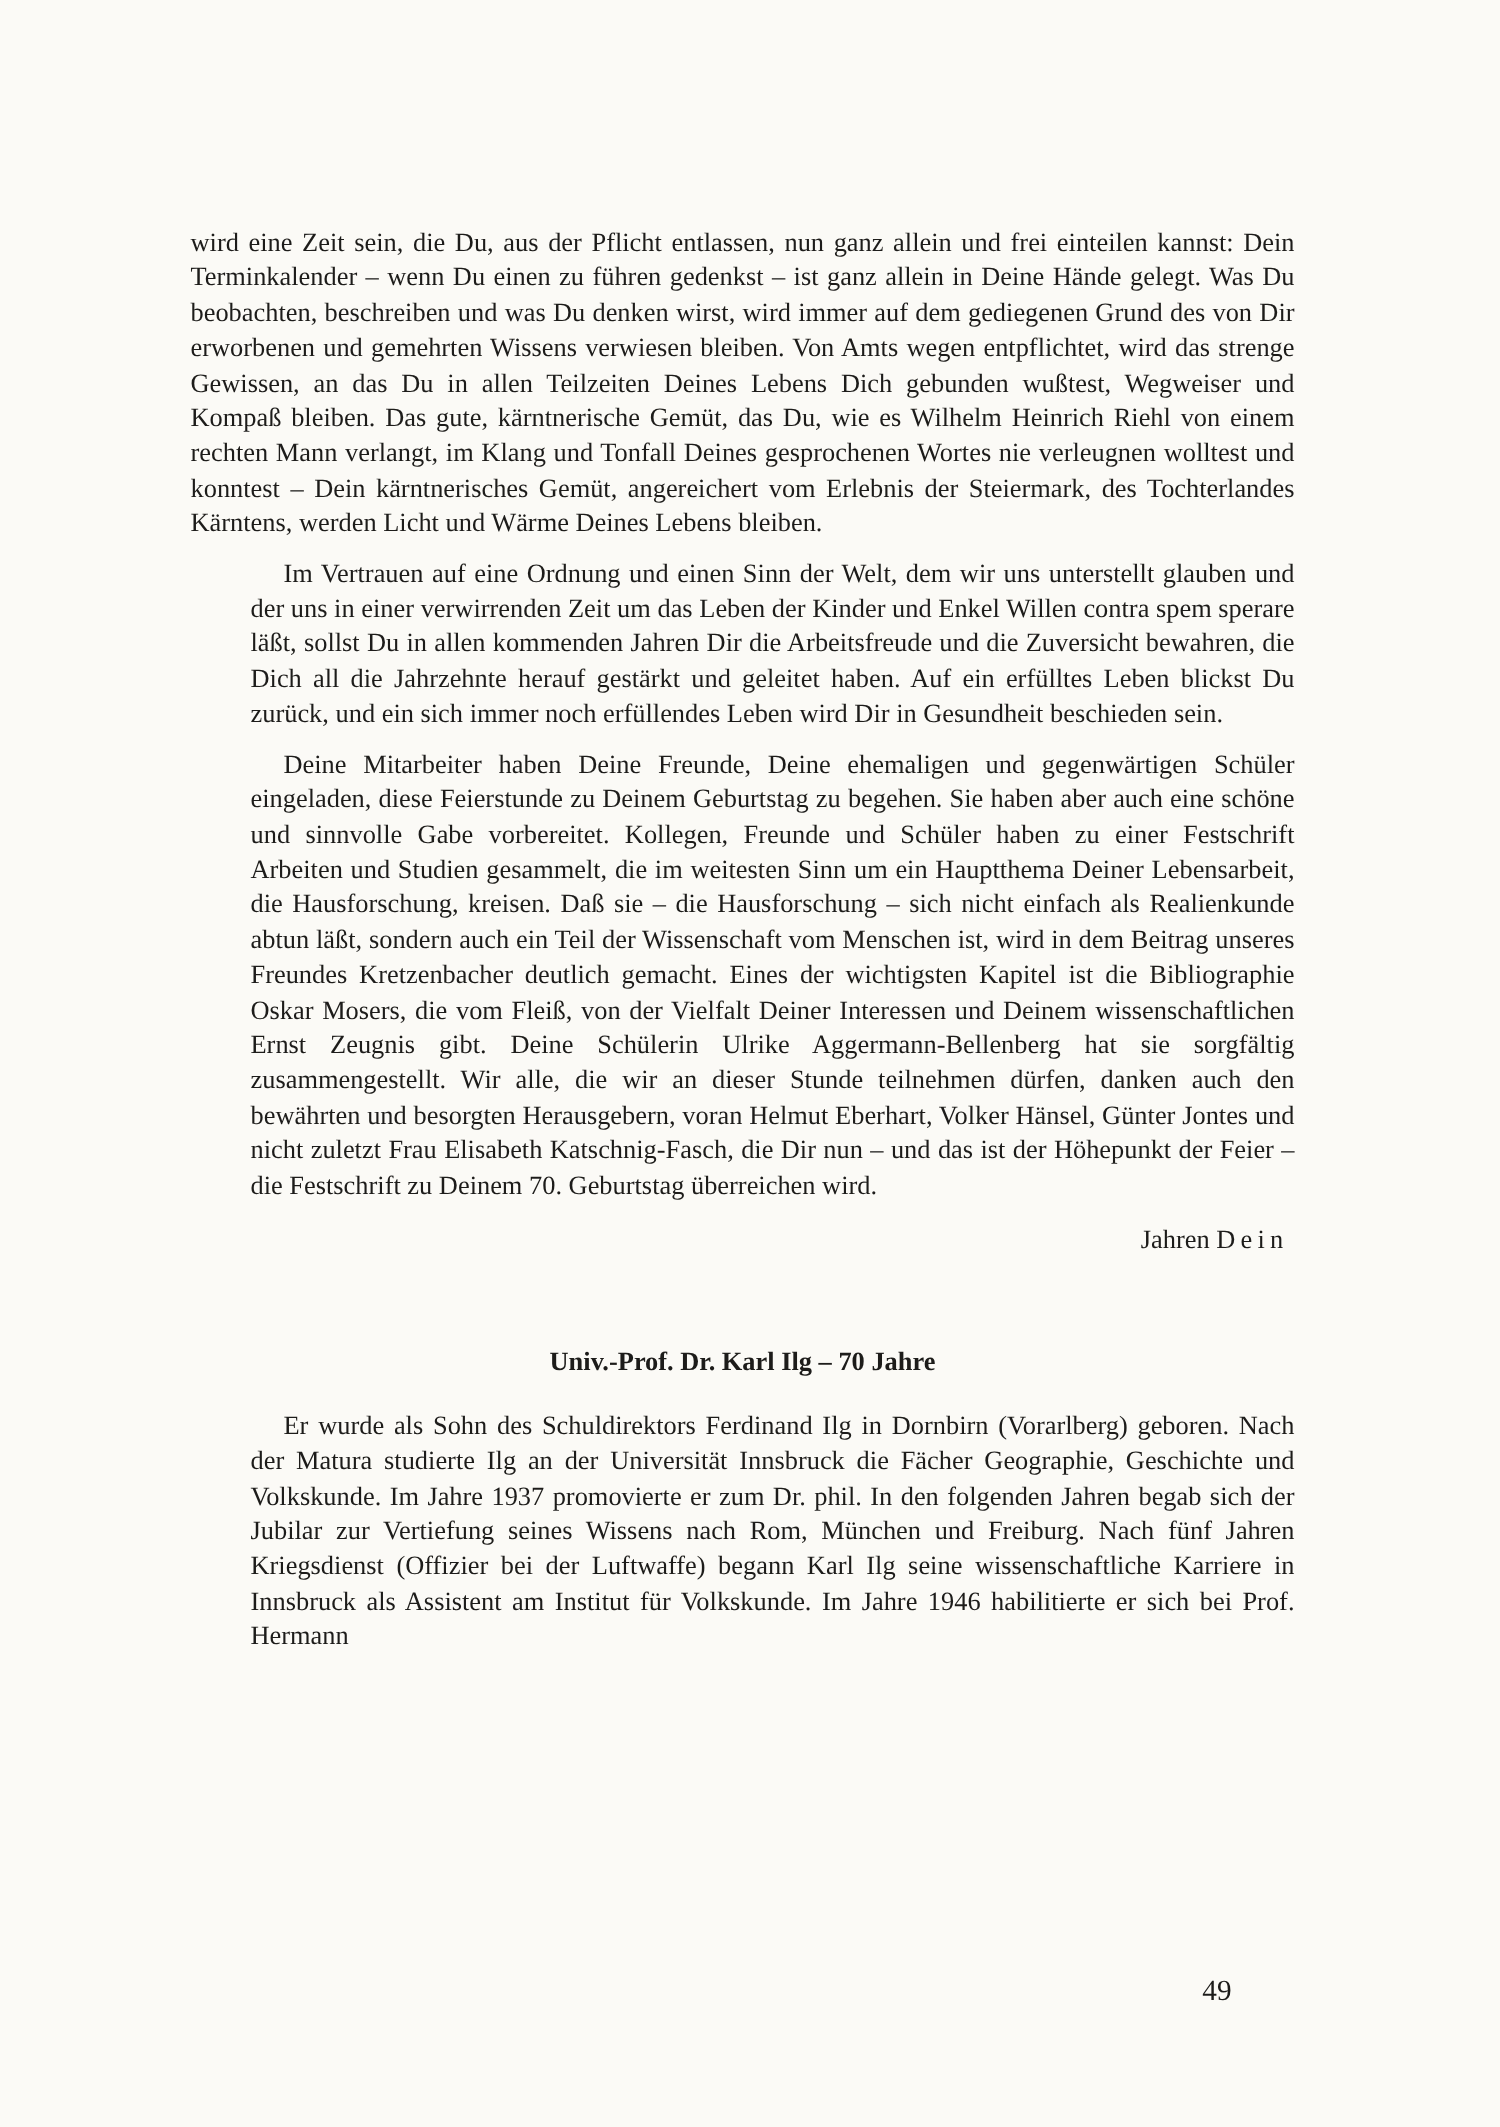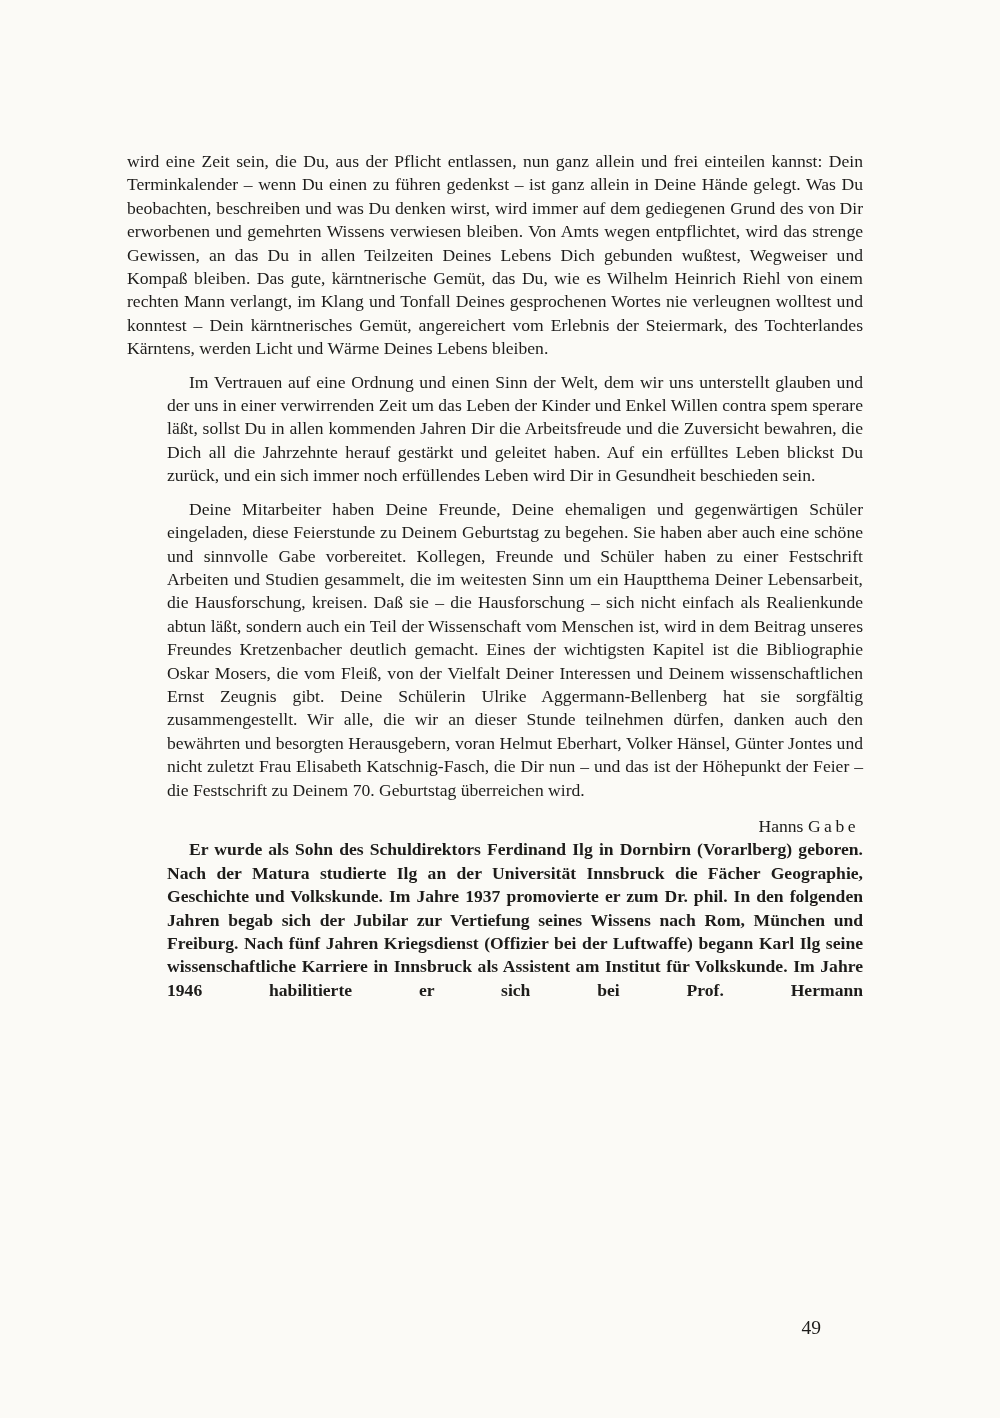--- a/index.html
+++ b/index.html
@@ -39,21 +39,21 @@
     text-align: right;
   }
   .surname { letter-spacing: 3.5px; }
   .article-title {
     margin: 58px 0 19px 0;
     font-size: 17.6px;
     line-height: 23.4px;
     font-weight: bold;
     text-align: center;
   }
-  .justify-last { text-align-last: justify; font-weight: bold; }
+  .justify-last { text-align-last: justify; }
   .page-number {
     position: absolute;
     right: 143px;
     top: 1316px;
     font-size: 19.5px;
     line-height: 24px;
     text-align: right;
   }
 </style>
 </head>
@@ -61,22 +61,23 @@
 
 <div class="page">
   <div class="text-block">
 
     <p class="para">wird eine Zeit sein, die Du, aus der Pflicht entlassen, nun ganz allein und frei einteilen kannst: Dein Terminkalender – wenn Du einen zu führen gedenkst – ist ganz allein in Deine Hände gelegt. Was Du beobachten, beschreiben und was Du denken wirst, wird immer auf dem gediegenen Grund des von Dir erworbenen und gemehrten Wissens verwiesen bleiben. Von Amts wegen entpflichtet, wird das strenge Gewissen, an das Du in allen Teilzeiten Deines Lebens Dich gebunden wußtest, Wegweiser und Kompaß bleiben. Das gute, kärntnerische Gemüt, das Du, wie es Wilhelm Heinrich Riehl von einem rechten Mann verlangt, im Klang und Tonfall Deines gesprochenen Wortes nie verleugnen wolltest und konntest – Dein kärntnerisches Gemüt, angereichert vom Erlebnis der Steiermark, des Tochterlandes Kärntens, werden Licht und Wärme Deines Lebens bleiben.</p>
 
     <p class="para indent">Im Vertrauen auf eine Ordnung und einen Sinn der Welt, dem wir uns unterstellt glauben und der uns in einer verwirrenden Zeit um das Leben der Kinder und Enkel Willen contra spem sperare läßt, sollst Du in allen kommenden Jahren Dir die Arbeitsfreude und die Zuversicht bewahren, die Dich all die Jahrzehnte herauf gestärkt und geleitet haben. Auf ein erfülltes Leben blickst Du zurück, und ein sich immer noch erfüllendes Leben wird Dir in Gesundheit beschieden sein.</p>
 
     <p class="para indent">Deine Mitarbeiter haben Deine Freunde, Deine ehemaligen und gegenwärtigen Schüler eingeladen, diese Feierstunde zu Deinem Geburtstag zu begehen. Sie haben aber auch eine schöne und sinnvolle Gabe vorbereitet. Kollegen, Freunde und Schüler haben zu einer Festschrift Arbeiten und Studien gesammelt, die im weitesten Sinn um ein Hauptthema Deiner Lebensarbeit, die Hausforschung, kreisen. Daß sie – die Hausforschung – sich nicht einfach als Realienkunde abtun läßt, sondern auch ein Teil der Wissenschaft vom Menschen ist, wird in dem Beitrag unseres Freundes Kretzenbacher deutlich gemacht. Eines der wichtigsten Kapitel ist die Bibliographie Oskar Mosers, die vom Fleiß, von der Vielfalt Deiner Interessen und Deinem wissenschaftlichen Ernst Zeugnis gibt. Deine Schülerin Ulrike Aggermann-Bellenberg hat sie sorgfältig zusammengestellt. Wir alle, die wir an dieser Stunde teilnehmen dürfen, danken auch den bewährten und besorgten Herausgebern, voran Helmut Eberhart, Volker Hänsel, Günter Jontes und nicht zuletzt Frau Elisabeth Katschnig-Fasch, die Dir nun – und das ist der Höhepunkt der Feier – die Festschrift zu Deinem 70. Geburtstag überreichen wird.</p>
 
-    <p class="signature"><span>Hanns</span>&nbsp;<span class="surname">Gabe</span></p>
+    <p class="signature"><span>Jahren</span>&nbsp;<span class="surname">Dein</span></p>
 
+    <h2 class="article-title">Univ.-Prof. Dr. Karl Ilg – 70 Jahre</h2>
 
 
     <p class="para indent justify-last">Er wurde als Sohn des Schuldirektors Ferdinand Ilg in Dornbirn (Vorarlberg) geboren. Nach der Matura studierte Ilg an der Universität Innsbruck die Fächer Geographie, Geschichte und Volkskunde. Im Jahre 1937 promovierte er zum Dr. phil. In den folgenden Jahren begab sich der Jubilar zur Vertiefung seines Wissens nach Rom, München und Freiburg. Nach fünf Jahren Kriegsdienst (Offizier bei der Luftwaffe) begann Karl Ilg seine wissenschaftliche Karriere in Innsbruck als Assistent am Institut für Volkskunde. Im Jahre 1946 habilitierte er sich bei Prof. Hermann</p>
 
   </div>
 
   <div class="page-number">49</div>
 </div>
 
 </body></html>

